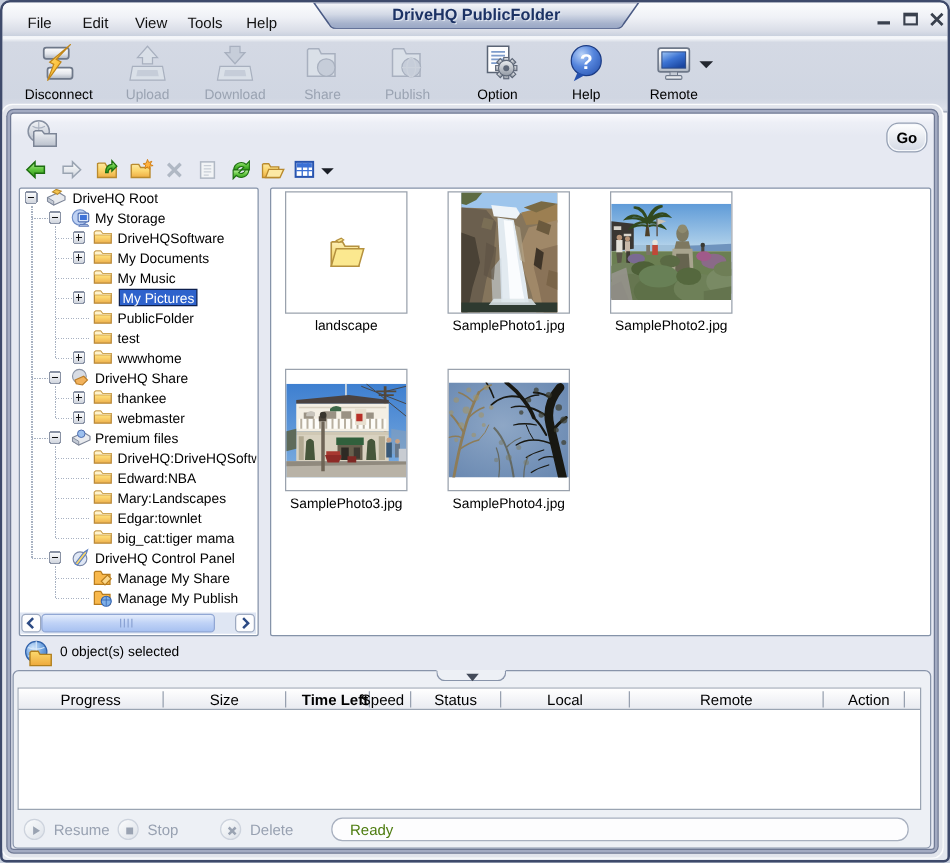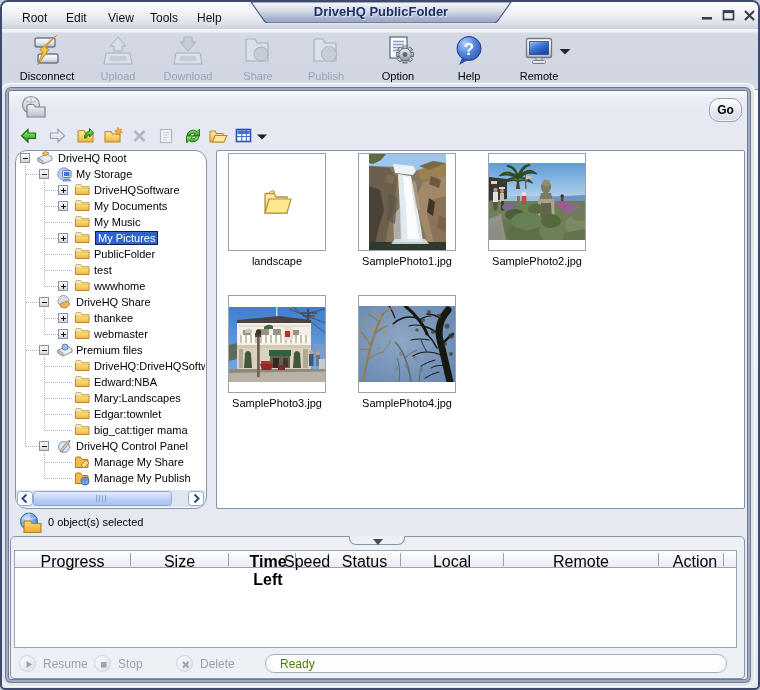--- a/index.html
+++ b/index.html
@@ -38,21 +38,21 @@
   background:linear-gradient(to bottom,#cddcf7,#a9c3ef); }
 #combodrop svg { position:absolute; left:2px; top:6px; }
 #gobtn { position:absolute; left:700px; top:7px; width:33px; height:24px;
   background:linear-gradient(to bottom,#ffffff,#d3d9e4); border:1px solid #96a1b4;
   border-radius:10px; text-align:center; font-weight:bold; font-size:12px; padding-top:4px;
   box-shadow:inset 0 0 0 1px #f6f8fb; }
 
 .t2 { position:absolute; top:36px; }
 
 #tree { position:absolute; left:6px; top:59px; width:192px; height:359px;
-  background:#fff; border:1px solid #8593a9; border-radius:12px; overflow:hidden; }
+  background:#fff; border:1px solid #8593a9; border-radius:2px; overflow:hidden; }
 #rightp { position:absolute; left:207px; top:59px; width:529px; height:359px;
   background:#fff; border:1px solid #8593a9; border-radius:2px; overflow:hidden; }
 
 .thumb { position:absolute; width:98px; height:98px; background:#fff; border:1px solid #9aa2ad; }
 .thumb svg { position:absolute; }
 .tlabel { position:absolute; width:140px; text-align:center; font-size:11px; }
 
 #statusicon { position:absolute; left:9px; top:421px; }
 #statustxt { position:absolute; left:39px; top:425px; font-size:11px; }
 
@@ -61,37 +61,37 @@
 #notch:after { content:""; position:absolute; left:23px; top:2px;
   border-left:5px solid transparent; border-right:5px solid transparent; border-top:6px solid #444b59; }
 
 #tcontainer { position:absolute; left:1px; top:445px; width:735px; height:143px;
   background:#edf0f5; border:1px solid #8894aa; border-radius:5px 5px 4px 4px; }
 
 #ttable { position:absolute; left:5px; top:459px; width:723px; height:98px; background:#fff;
   border:1px solid #9aa4b2; }
 #thead { position:absolute; left:0; top:0; width:721px; height:17px;
   background:linear-gradient(to bottom,#ffffff,#e9ebf1); border-bottom:1px solid #9aa4b2; }
-.hc { position:absolute; top:1.5px; text-align:center; font-size:16px; border-right:1px solid #98a1b0; height:13px; }
+.hc { position:absolute; top:1.5px; text-align:center; font-size:12px; border-right:1px solid #98a1b0; height:13px; }
 
 .bbtn { position:absolute; top:564px; color:#98a1b1; font-size:12px; height:20px; line-height:18px; }
 .bcirc { display:inline-block; width:17px; height:17px; border-radius:50%;
   background:linear-gradient(135deg,#fbfcfd,#dde2e9); border:1px solid #cdd3dd;
   vertical-align:-4px; position:relative; margin-right:7px; }
 .bcirc svg { position:absolute; left:0; top:0; }
 #ready { position:absolute; left:256px; top:563px; width:462px; height:19px;
   background:#fdfdfe; border:1px solid #a8b0bf; border-radius:9px; font-size:12px; color:#4d7c0f;
   padding:2px 0 0 14px; }
 </style>
 </head>
 <body>
 <div id="win">
 
   <div id="titlebar">
-    <span class="menu" style="left:20px;">Root</span>
+    <span class="menu" style="left:20px;">File</span>
     <span class="menu" style="left:64px;">Edit</span>
     <span class="menu" style="left:106px;">View</span>
     <span class="menu" style="left:148px;">Tools</span>
     <span class="menu" style="left:195px;">Help</span>
     <svg id="tab" width="262" height="21" viewBox="0 0 262 21">
       <defs>
         <linearGradient id="tabg" x1="0" y1="0" x2="0" y2="1">
           <stop offset="0" stop-color="#f7f8fb"></stop>
             <stop offset="0.45" stop-color="#d3d9e6"></stop>
           <stop offset="0.8" stop-color="#a6b2cc"></stop>

